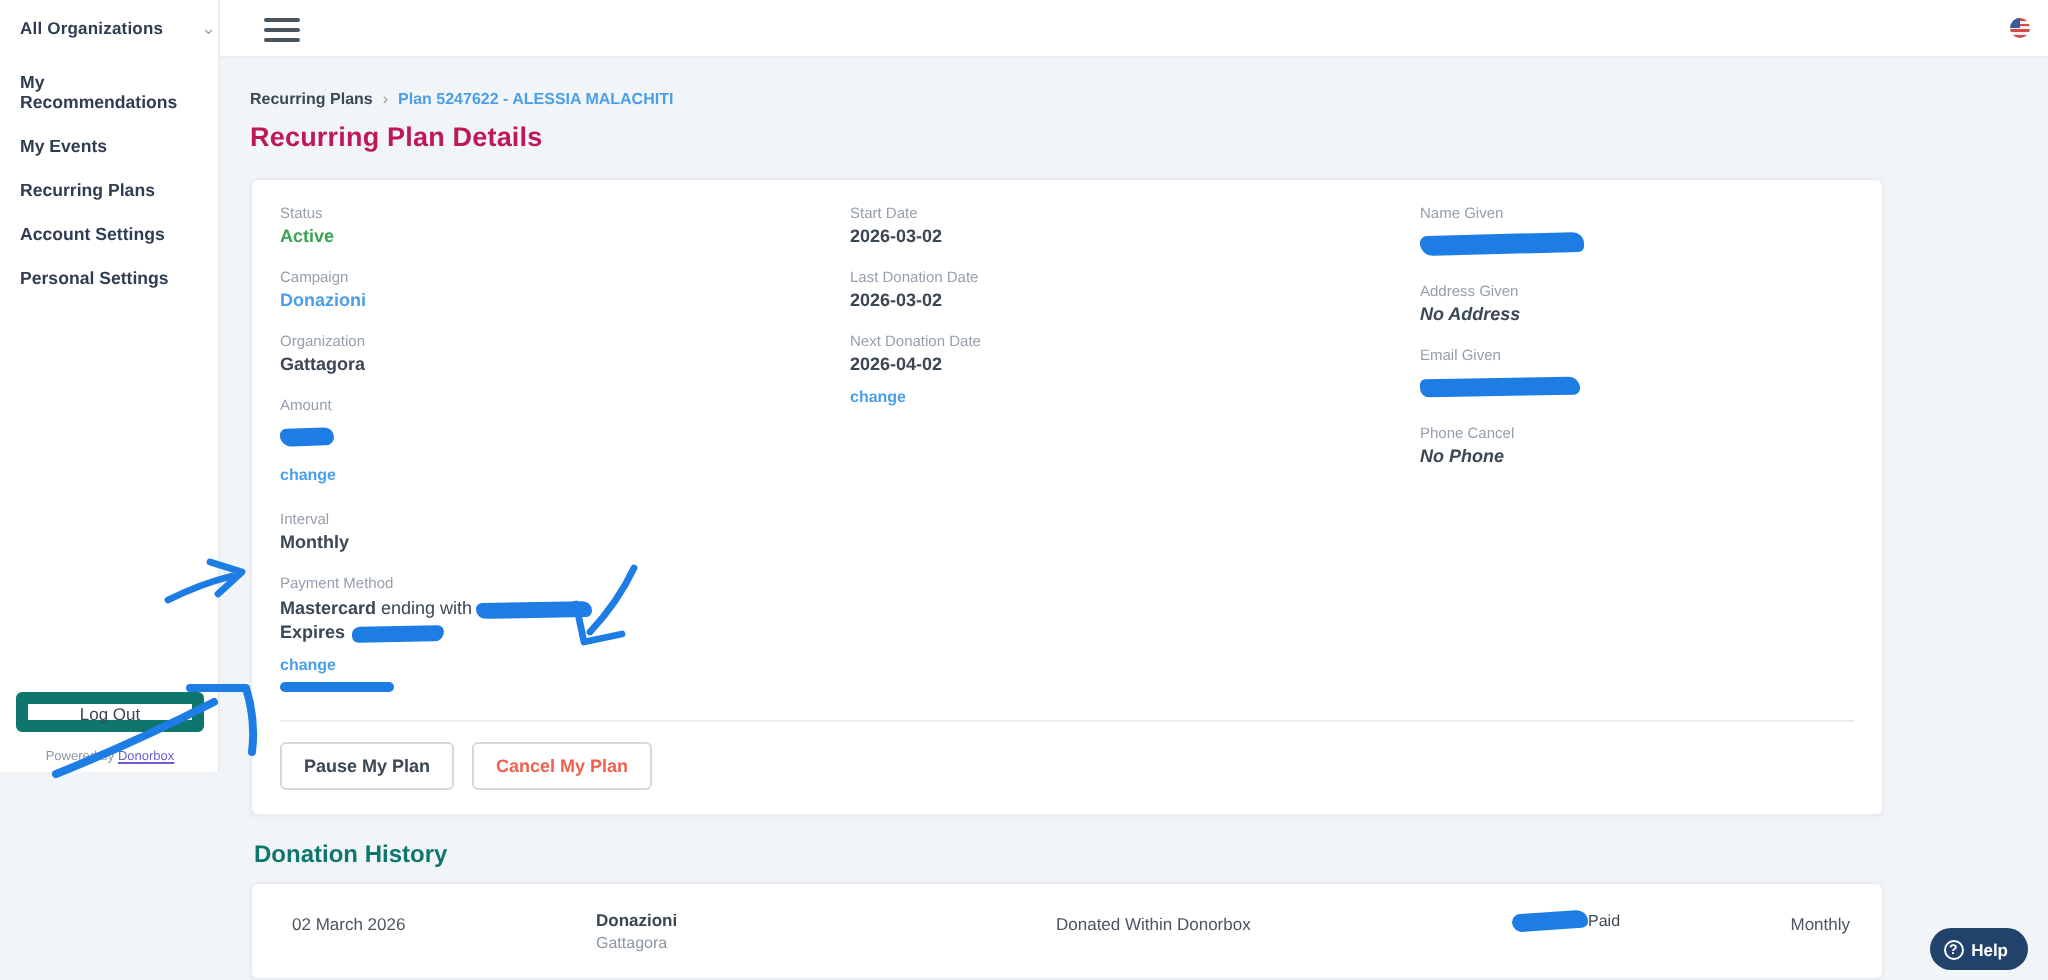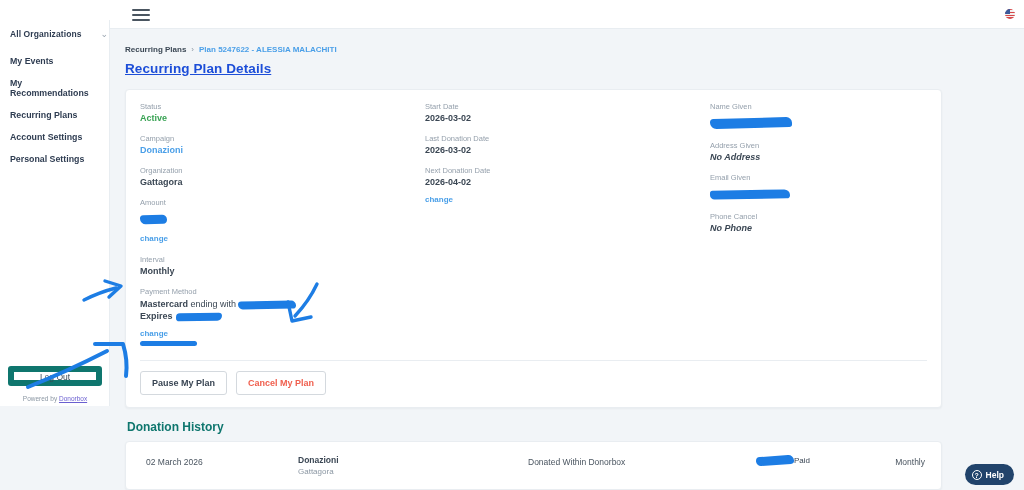--- a/index.html
+++ b/index.html
@@ -10,34 +10,34 @@
   .topbar { position:absolute; top:0; left:0; width:1024px; height:29px; background:#fff; border-bottom:1px solid #e8edf1; z-index:2; }
   .org-selector { position:absolute; left:10px; top:9px; width:98px; display:flex; justify-content:space-between; align-items:center; cursor:pointer; }
   .org-selector .org-label { font-size:8.5px; font-weight:700; color:#2f3d52; letter-spacing:.1px; }
   .org-selector .chev { color:#9aa5b1; font-size:9px; line-height:9px; }
   .hamburger { position:absolute; left:132px; top:9px; width:18px; height:12px; display:flex; flex-direction:column; justify-content:space-between; cursor:pointer; }
   .hamburger span { display:block; height:2px; background:#4a5560; border-radius:1px; }
   .flag { position:absolute; right:9px; top:9px; width:10px; height:10px; border-radius:50%; overflow:hidden; background:repeating-linear-gradient(180deg,#d5484a 0 1.4px,#f3f0ee 1.4px 2.8px); cursor:pointer; }
   .flag::after { content:""; position:absolute; left:0; top:0; width:5px; height:5px; background:#3c5a9b; }
 
   
-  .sidebar { position:absolute; left:0; top:0; width:110px; height:386px; background:#fff; border-right:1px solid #e8edf1; z-index:3;margin-top:20px; }
+  .sidebar { position:absolute; left:0; top:0; width:110px; height:386px; background:#fff; border-right:1px solid #e8edf1; z-index:3; }
   .side-nav { position:absolute; top:30px; left:0; width:100%; }
   .side-item { font-size:8.8px; font-weight:600; color:#2f3d52; padding:6px 10px; cursor:pointer; }
   .logout-btn { position:absolute; left:8px; bottom:20px; width:94px; height:20px; background:#fff; border:6px solid #0f766e; border-radius:3px; font-size:8.5px; color:#3a4654; font-family:Liberation Sans, sans-serif; cursor:pointer; }
   .powered { position:absolute; bottom:4px; width:110px; text-align:center; font-size:6.5px; color:#8b97a3; }
   .powered a { color:#6a5fd0; text-decoration:underline; cursor:pointer; }
 
   
   .content { position:absolute; left:111px; top:29px; width:913px; height:461px; }
   .breadcrumb { margin:16px 0 0 14px; font-size:8px; font-weight:700; display:flex; align-items:center; gap:5px; }
   .breadcrumb .bc-parent { color:#3b4754; cursor:pointer; }
   .breadcrumb .bc-sep { color:#8b97a3; font-weight:400; }
   .breadcrumb .bc-current { color:#4a9fe8; cursor:pointer; }
-  .page-title { margin:7px 0 0 14px; font-size:13.5px; font-weight:700; color:#1d4ed8; letter-spacing:.1px;text-decoration:underline; }
+  .page-title { margin:7px 0 0 14px; font-size:13.5px; font-weight:700; color:#be185d; letter-spacing:.1px; }
 
   .card { background:#fff; border:1px solid #e9edf1; border-radius:4px; box-shadow:0 1px 2px rgba(40,50,60,.05); }
   .main-card { margin:13px 82px 0 14px; padding:12px 14px 12px 14px; }
   .cols { display:flex; }
   .col { width:285px; }
   .col.last { width:auto; }
   .fgroup { margin-bottom:10px; }
   .flabel { font-size:7.5px; line-height:9px; color:#95a0ac; margin-bottom:2px; }
   .fvalue { font-size:9px; line-height:11px; font-weight:700; color:#3b4754; }
   .fvalue.green { color:#39a354; }
@@ -82,22 +82,22 @@
 </style>
 </head>
 <body>
 
 <div class="sidebar">
   <div class="org-selector">
     <span class="org-label">All Organizations</span>
     <span class="chev">⌄</span>
   </div>
   <div class="side-nav">
+    <div class="side-item">My Recommendations</div>
     <div class="side-item">My Events</div>
-    <div class="side-item">My Recommendations</div>
     <div class="side-item">Recurring Plans</div>
     <div class="side-item">Account Settings</div>
     <div class="side-item">Personal Settings</div>
   </div>
   <button class="logout-btn">Log Out</button>
   <div class="powered">
     <span>Powered by</span>
     <a>Donorbox</a>
   </div>
 </div>

